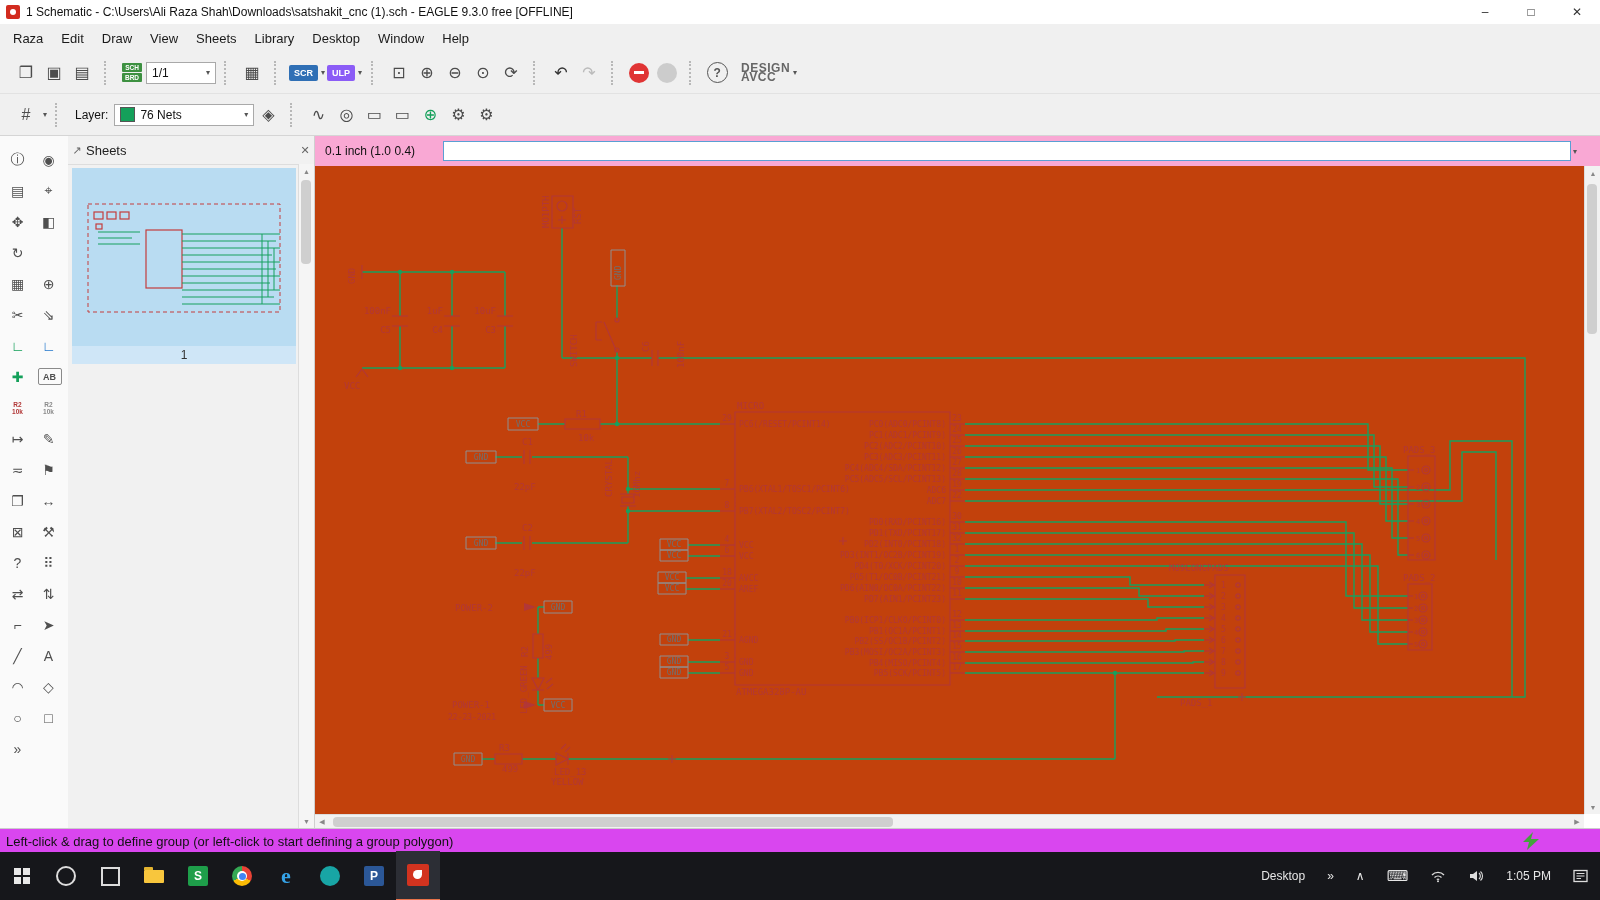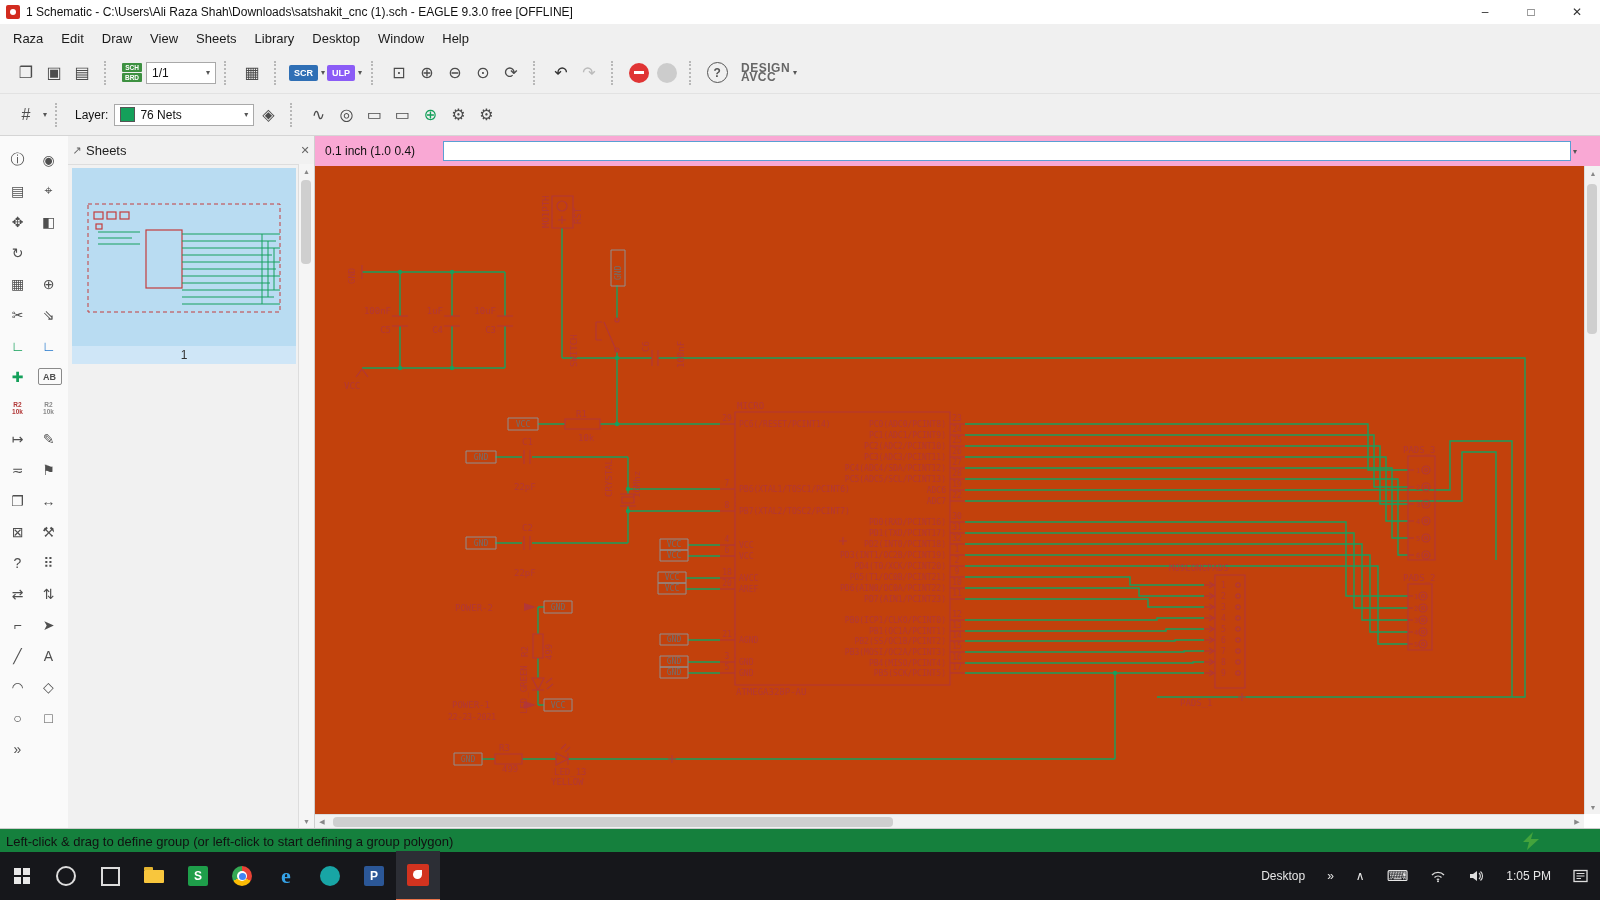--- a/index.html
+++ b/index.html
@@ -60,21 +60,21 @@
   #hscroll .hthumb{height:10px;background:#cfcfcf;border-radius:4px;width:560px;margin-left:4px}
   #vscroll{left:1584px;top:166px;width:16px;height:648px;background:#f2f2f2;border-left:1px solid #ddd}
   
   #schsvg text{font-family:"DejaVu Sans Mono","Liberation Mono",monospace}
   .net{stroke:#17a05e;stroke-width:1.4;fill:none}
   .comp{stroke:#b23737;stroke-width:1.2;fill:none}
   .flag{stroke:#8f8f8f;stroke-width:1;fill:none}
   .jdot{fill:#17a05e}
   .rfill{fill:#b23737}
   
-  #statusbar{left:0;top:828px;width:1600px;height:24px;background:#15803d;border-top:1px solid #ccc;display:flex;align-items:center}
+  #statusbar{left:0;top:828px;width:1600px;height:24px;background:#d946ef;border-top:1px solid #ccc;display:flex;align-items:center}
   #status-text{margin-left:6px;font-size:13px;color:#111}
   #bolt{position:absolute;right:58px;top:2px}
   
   #taskbar{left:0;top:852px;width:1600px;height:48px;background:#16171b;display:flex;align-items:center}
   .tbtn{width:44px;height:48px;display:flex;align-items:center;justify-content:center}
   #startgrid{display:grid;grid-template-columns:7px 7px;grid-template-rows:7px 7px;gap:2px}
   #startgrid div{background:#e8e8e8}
   .ring{width:16px;height:16px;border:2px solid #ddd;border-radius:50%}
   .tvsq{width:15px;height:15px;border:2px solid #ddd}
   .folder{width:20px;height:13px;background:#f8c63d;border-radius:1px;position:relative}

